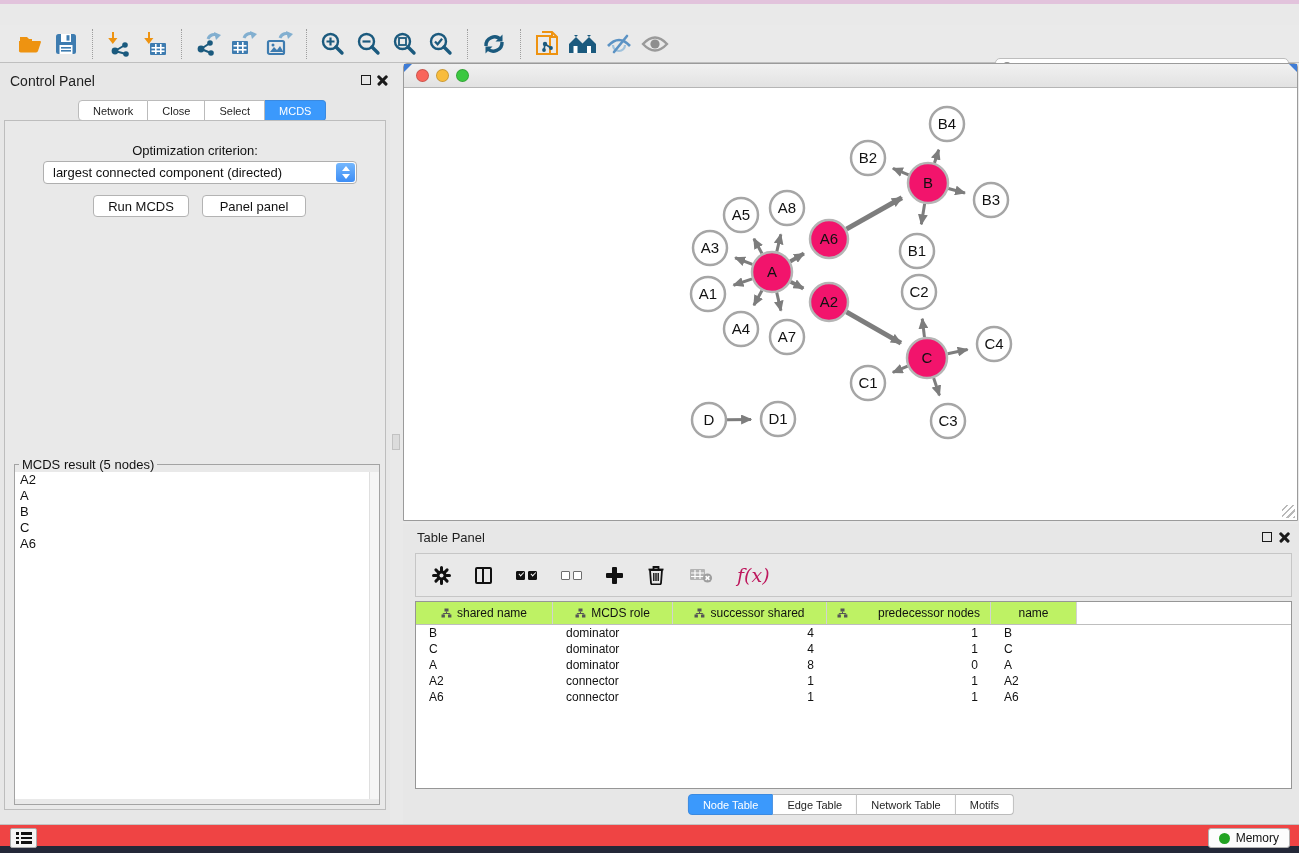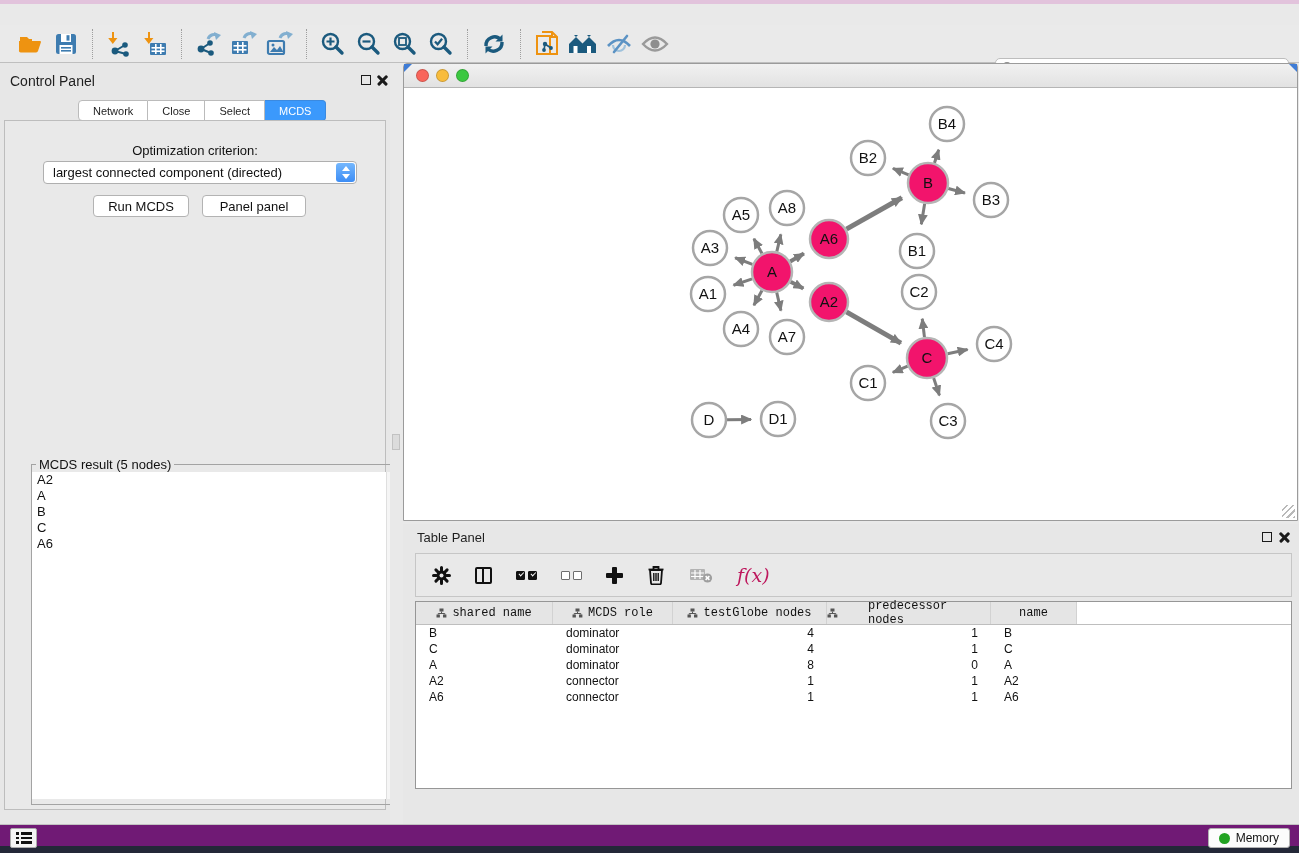--- a/index.html
+++ b/index.html
@@ -41,21 +41,21 @@
 
   #cp-body { position:absolute; left:4px; top:57px; width:382px; height:690px; border:1px solid #BDBDBD; background:#E9E9E9; }
   #opt-label { position:absolute; left:0; right:0; top:22px; text-align:center; font-size:13px; color:#111; }
   #criterion-select { position:absolute; left:38px; top:40px; width:314px; height:23px; background:#FFF; border:1px solid #AFAFAF; border-radius:4px; font-size:13px; color:#111; display:flex; align-items:center; padding-left:9px; }
   #criterion-stepper { position:absolute; right:1px; top:1px; bottom:1px; width:19px; border-radius:3px; background:linear-gradient(#74B7FD,#3D8DF5); display:flex; flex-direction:column; align-items:center; justify-content:center; gap:3px; }
   .arr-up { width:0;height:0;border-left:4px solid transparent;border-right:4px solid transparent;border-bottom:5px solid #FFF; }
   .arr-dn { width:0;height:0;border-left:4px solid transparent;border-right:4px solid transparent;border-top:5px solid #FFF; }
   .cp-btn { position:absolute; top:74px; height:22px; background:#FFF; border:1px solid #B3B3B3; border-radius:4px; font-size:13px; color:#111; font-family:"Liberation Sans",sans-serif; }
   #run-btn { left:88px; width:96px; } #closepanel-btn { left:197px; width:104px; }
 
-  #mcds-fieldset { position:absolute; left:26px; top:336px; width:366px; height:348px; border:1px solid #A3A3A3; }
+  #mcds-fieldset { position:absolute; left:9px; top:336px; width:366px; height:348px; border:1px solid #A3A3A3; }
   #mcds-fieldset legend { font-size:13px; color:#111; margin-left:4px; padding:0 3px; }
   #mcds-list { position:relative; width:100%; height:327px; background:#FFF; overflow:hidden; }
   .mcds-item { font-size:13px; color:#111; padding:0 0 0 5px; height:16px; line-height:16px; }
   #mcds-scroll { position:absolute; right:0; top:0; bottom:0; width:10px; background:#F5F5F5; border-left:1px solid #DFDFDF; }
 
   
   #v-split { left:390px; top:59px; width:13px; height:761px; background:#E9E9E9; }
   #v-split .grip { position:absolute; left:2px; top:371px; width:8px; height:16px; background:#DCDCDC; border:1px solid #C2C2C2; }
   #h-split-grip { left:843px; top:456px; width:16px; height:7px; background:#DCDCDC; border:1px solid #C6C6C6; }
 
@@ -82,29 +82,29 @@
   .cols-icon::after { content:""; position:absolute; left:5.2px; top:0; bottom:0; width:2.2px; background:#111; }
   .chk-pair { display:flex; gap:3px; }
   .chk { width:9px; height:9px; border:1.6px solid #6E6E6E; border-radius:1px; position:relative; background:#FFF; }
   .chk.on { background:#111; border-color:#111; }
   .chk.on::after { content:""; position:absolute; left:1.6px; top:0.6px; width:4px; height:2.4px; border-left:1.6px solid #FFF; border-bottom:1.6px solid #FFF; transform:rotate(-45deg); }
   .plus-icon { position:relative; width:17px; height:17px; }
   .plus-icon::before { content:""; position:absolute; left:0; top:6px; width:17px; height:5px; background:#111; border-radius:1px;}
   .plus-icon::after { content:""; position:absolute; left:6px; top:0; width:5px; height:17px; background:#111; border-radius:1px;}
   .fx-label { font-family:"DejaVu Serif",serif; font-style:italic; font-size:19px; color:#be185d; }
   #tp-table { position:absolute; left:12px; top:77px; width:877px; height:188px; background:#FFF; border:1px solid #969696; }
-  #tp-thead { display:flex; height:23px; background:#e5e5e5; border-bottom:1px solid #BEBEBE;font-family:Liberation Mono, monospace; }
+  #tp-thead { display:flex; height:23px; background:#bef264; border-bottom:1px solid #BEBEBE; }
   .th { display:flex; align-items:center; justify-content:center; gap:5px; font-size:12px; color:#111; border-right:1px solid #D2D2D2; height:100%; }
   .tr { display:flex; height:16px; }
   .td { font-size:12px; color:#111; line-height:16px; white-space:nowrap; overflow:hidden; }
   .td.left { padding-left:13px; text-align:left; } .td.right { padding-right:13px; text-align:right; }
   #tp-tabs { left:50%; transform:translateX(-50%); top:270px; }
 
   
-  #status-bar { left:0; top:820px; width:100%; height:22px; background:#701a75; border-top:1px solid #C2C2C2; }
+  #status-bar { left:0; top:820px; width:100%; height:22px; background:#ef4444; border-top:1px solid #C2C2C2; }
   #list-btn { position:absolute; left:10px; top:3px; width:27px; height:20px; background:#F4F4F4; border:1px solid #ABABAB; border-radius:2px; display:flex; flex-direction:column; justify-content:center; gap:2px; padding-left:5px; }
   #list-btn .row { display:flex; align-items:center; gap:2px; }
   #list-btn .dot { width:2.5px; height:2.5px; background:#111; }
   #list-btn .bar { width:11px; height:2.5px; background:#111; }
   #memory-btn { position:absolute; right:9px; top:3px; height:20px; background:#FCFCFC; border:1px solid #B1B1B1; border-radius:3px; display:flex; align-items:center; gap:6px; padding:0 10px; font-size:12px; color:#111; }
   #memory-dot { width:11px; height:11px; border-radius:50%; background:#23A323; }
 
   svg text { font-family:"Liberation Sans",sans-serif; }
 </style>
 </head>
@@ -499,21 +499,21 @@
             </svg>
             <span>MCDS role</span>
           </div>
           <div class="th" style="width: 154px;">
             <svg width="11" height="10" viewBox="0 0 11 10">
               <rect x="3.5" y="0.5" width="4" height="3" fill="#555"></rect>
               <rect x="0.5" y="6.5" width="3.4" height="3" fill="#555"></rect>
               <rect x="7" y="6.5" width="3.4" height="3" fill="#555"></rect>
               <path d="M5.5 3.5v2M2.2 6.5v-1h6.6v1" stroke="#555" fill="none"></path>
             </svg>
-            <span>testGlobe nodes</span>
+            <span>successor shared</span>
           </div>
           <div class="th" style="width: 164px; gap: 30px;">
             <svg width="11" height="10" viewBox="0 0 11 10">
               <rect x="3.5" y="0.5" width="4" height="3" fill="#555"></rect>
               <rect x="0.5" y="6.5" width="3.4" height="3" fill="#555"></rect>
               <rect x="7" y="6.5" width="3.4" height="3" fill="#555"></rect>
               <path d="M5.5 3.5v2M2.2 6.5v-1h6.6v1" stroke="#555" fill="none"></path>
             </svg>
             <span>predecessor nodes</span>
           </div>
@@ -554,20 +554,26 @@
           <div class="tr">
             <div class="td left" style="width: 137px;">A6</div>
             <div class="td left" style="width: 120px;">connector</div>
             <div class="td right" style="width: 154px;">1</div>
             <div class="td right" style="width: 164px;">1</div>
             <div class="td left" style="width: 86px;">A6</div>
           </div>
         </div>
     </div>
 
+    <div id="tp-tabs" class="tabs-row abs">
+        <div class="tab active">Node Table</div>
+        <div class="tab">Edge Table</div>
+        <div class="tab">Network Table</div>
+        <div class="tab">Motifs</div>
+      </div>
   </div>
 
   <div id="status-bar" class="abs">
     <span id="list-btn">
       <span class="row">
           <span class="dot"></span>
           <span class="bar"></span>
         </span>
       <span class="row">
           <span class="dot"></span>

